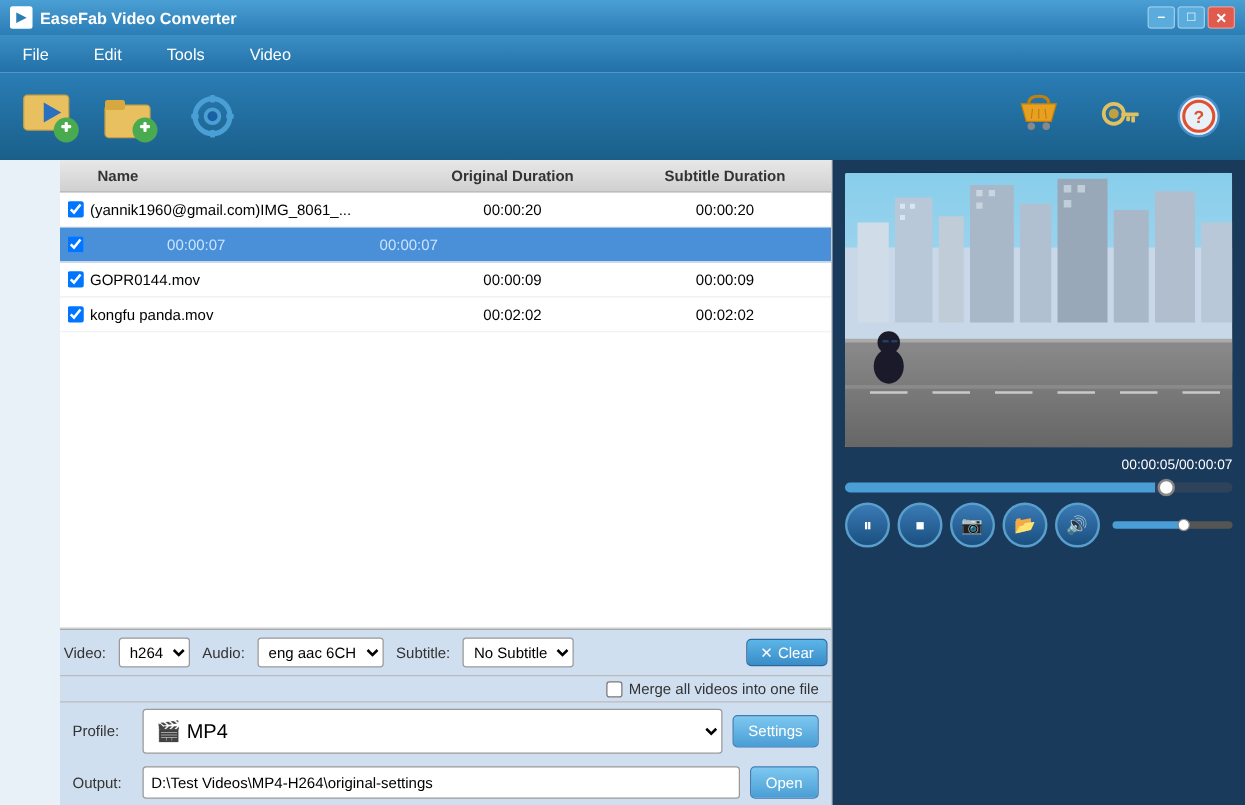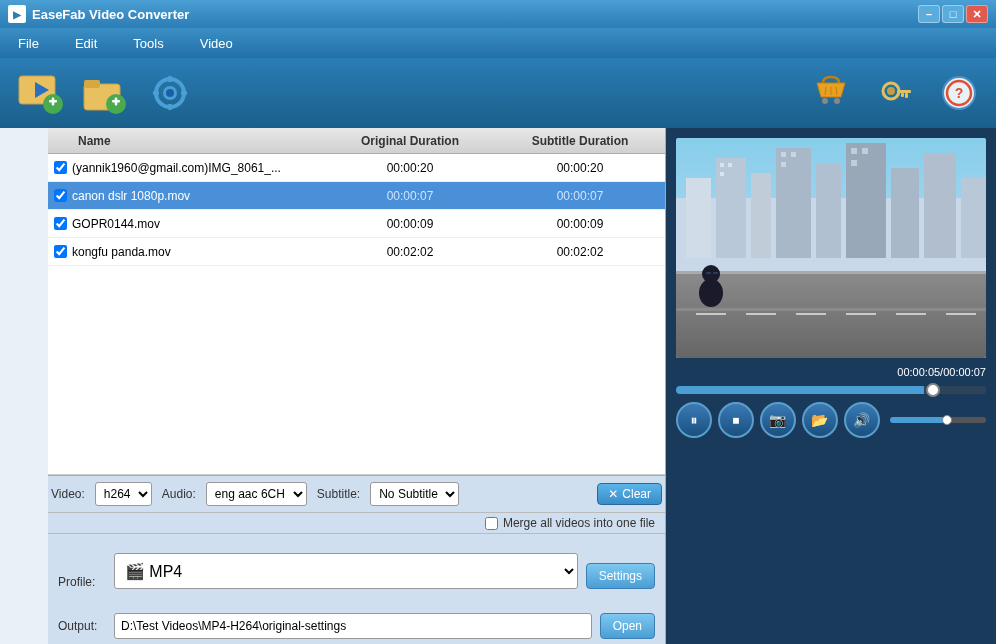--- a/index.html
+++ b/index.html
@@ -164,22 +164,22 @@
     .merge-row {
       display: flex;
       align-items: center;
       justify-content: flex-end;
       padding: 3px 10px;
     }
     .merge-row label { font-size: 12px; color: #333; display: flex; align-items: center; gap: 5px; cursor: pointer; }
 
     .profile-row {
       display: flex;
-      align-items: flex-end;
-      padding: 19px 10px;
+      align-items: center;
+      padding: 5px 10px;
       gap: 8px;
       border-top: 1px solid #bbb;
     }
     .output-row {
       display: flex;
       align-items: center;
       padding: 5px 10px;
       gap: 8px;
     }
     .row-label { font-size: 12px; color: #333; width: 48px; }
@@ -434,21 +434,20 @@
       <input type="checkbox" checked="" style="">
     </div>
     <div class="row-name">(yannik1960@gmail.com)IMG_8061_...</div>
     <div class="row-duration">00:00:20</div>
     <div class="row-duration">00:00:20</div>
   </div>
           <div class="table-row selected">
     <div class="row-check">
       <input type="checkbox" checked="" style="">
     </div>
-    <div class="row-name">canon dslr 1080p.mov</div>
     <div class="row-duration">00:00:07</div>
     <div class="row-duration">00:00:07</div>
   </div>
           <div class="table-row">
     <div class="row-check">
       <input type="checkbox" checked="" style="">
     </div>
     <div class="row-name">GOPR0144.mov</div>
     <div class="row-duration">00:00:09</div>
     <div class="row-duration">00:00:09</div>

